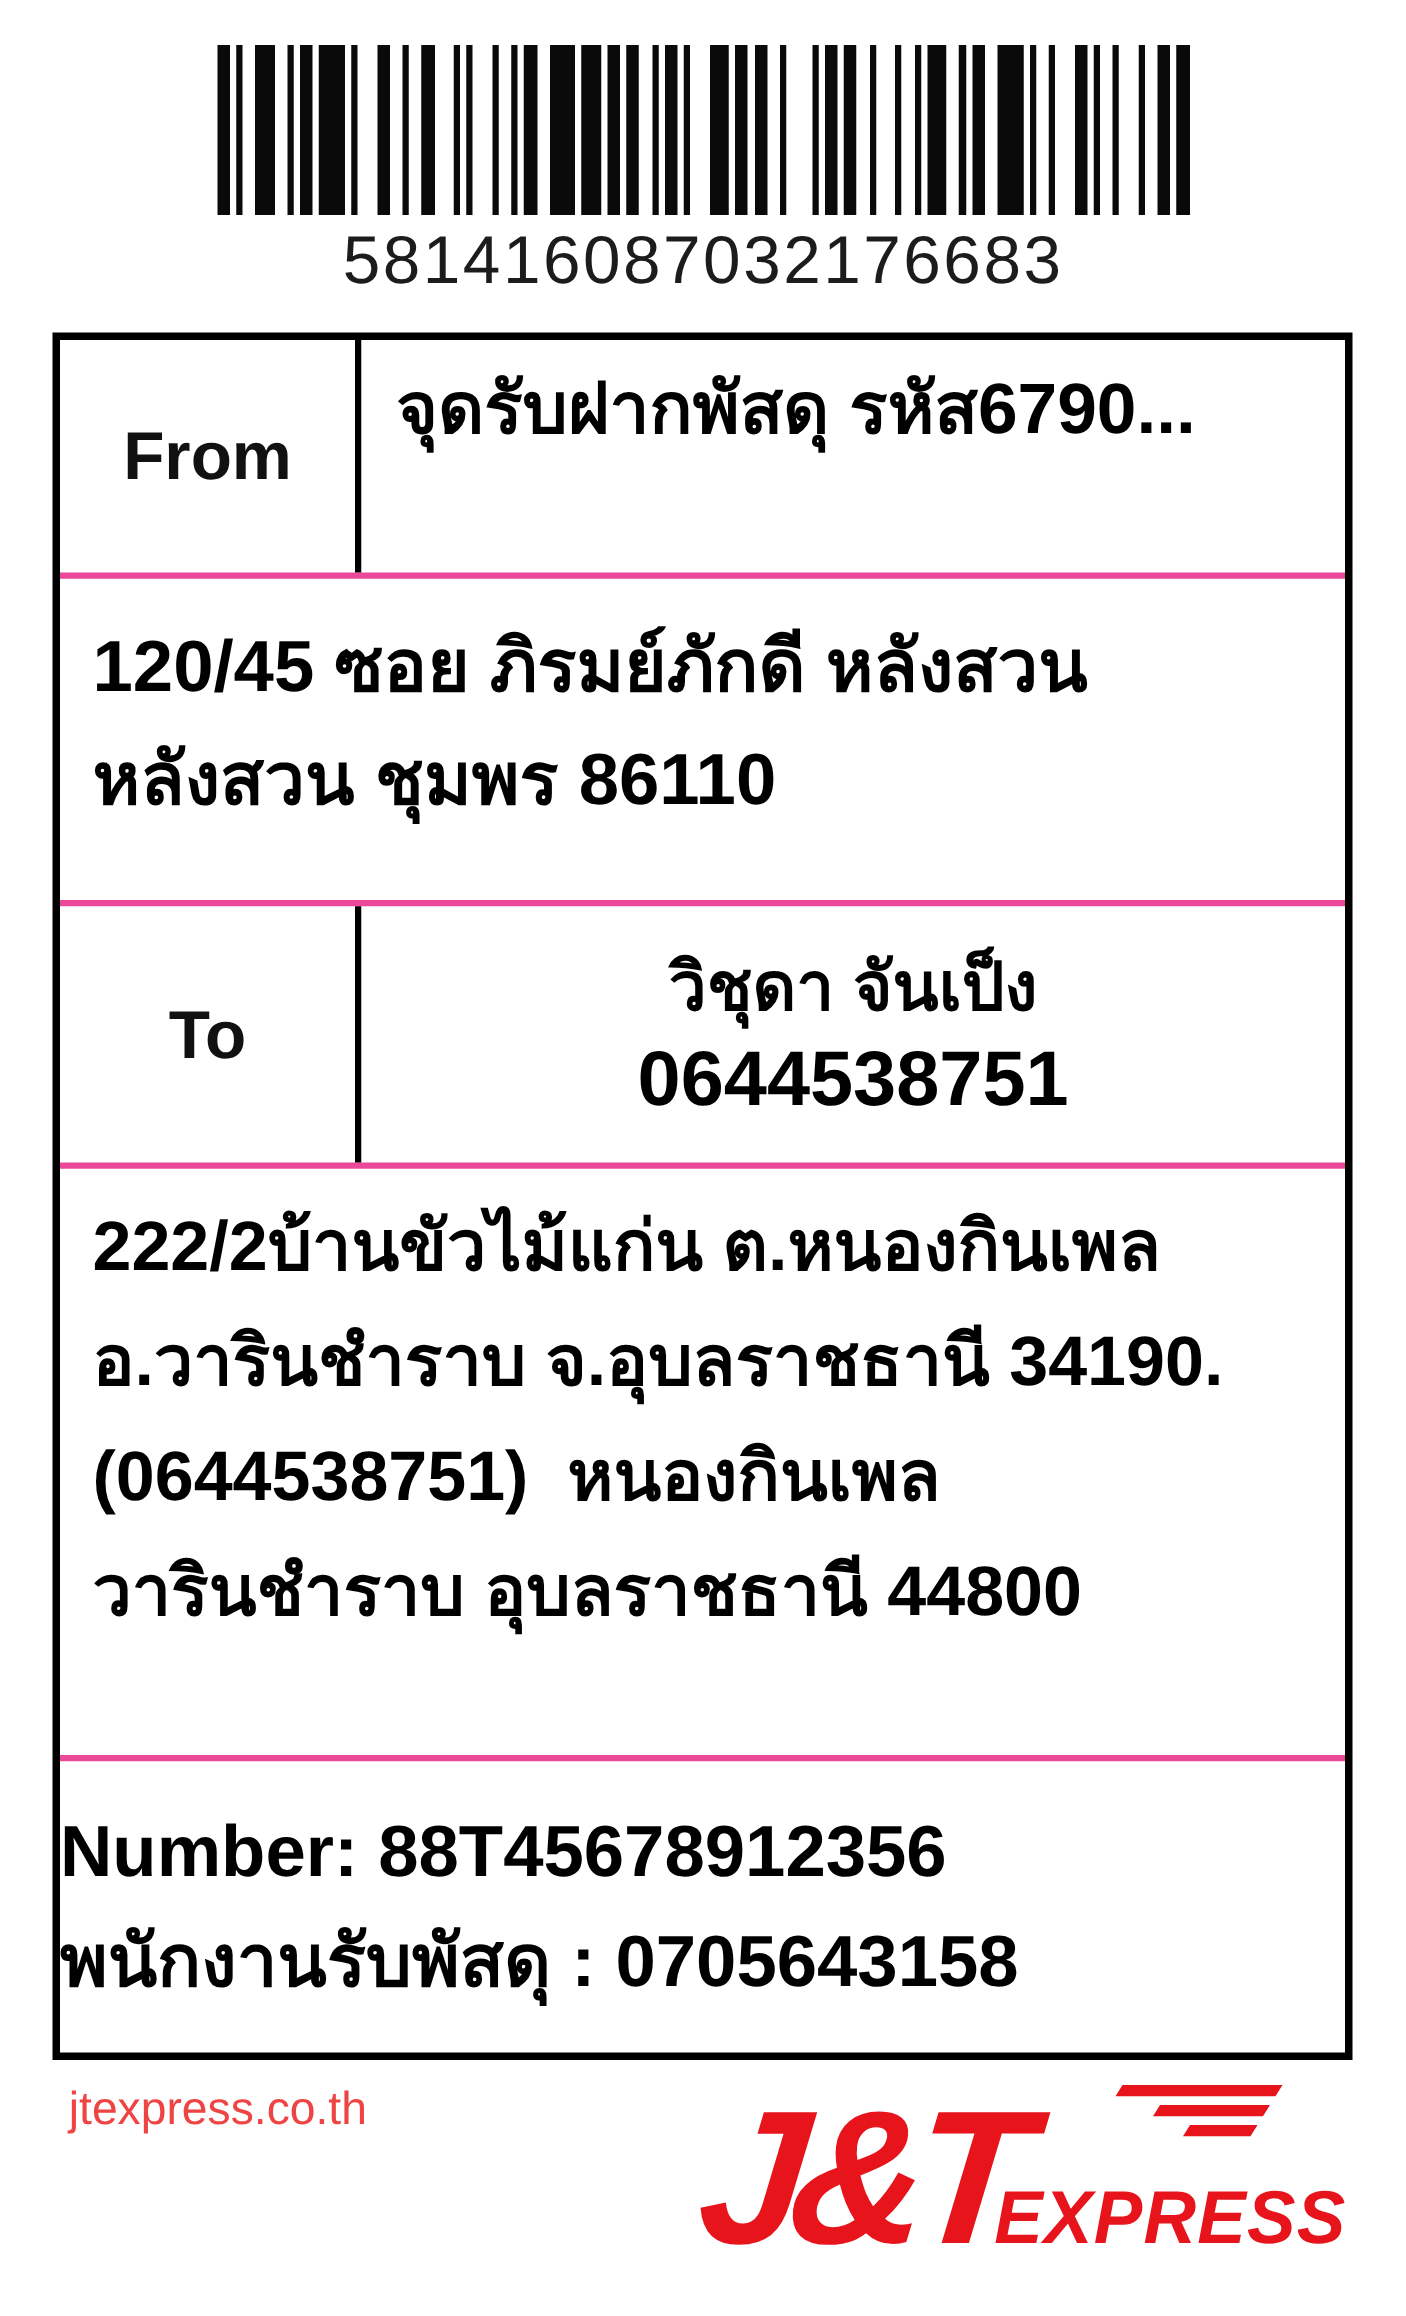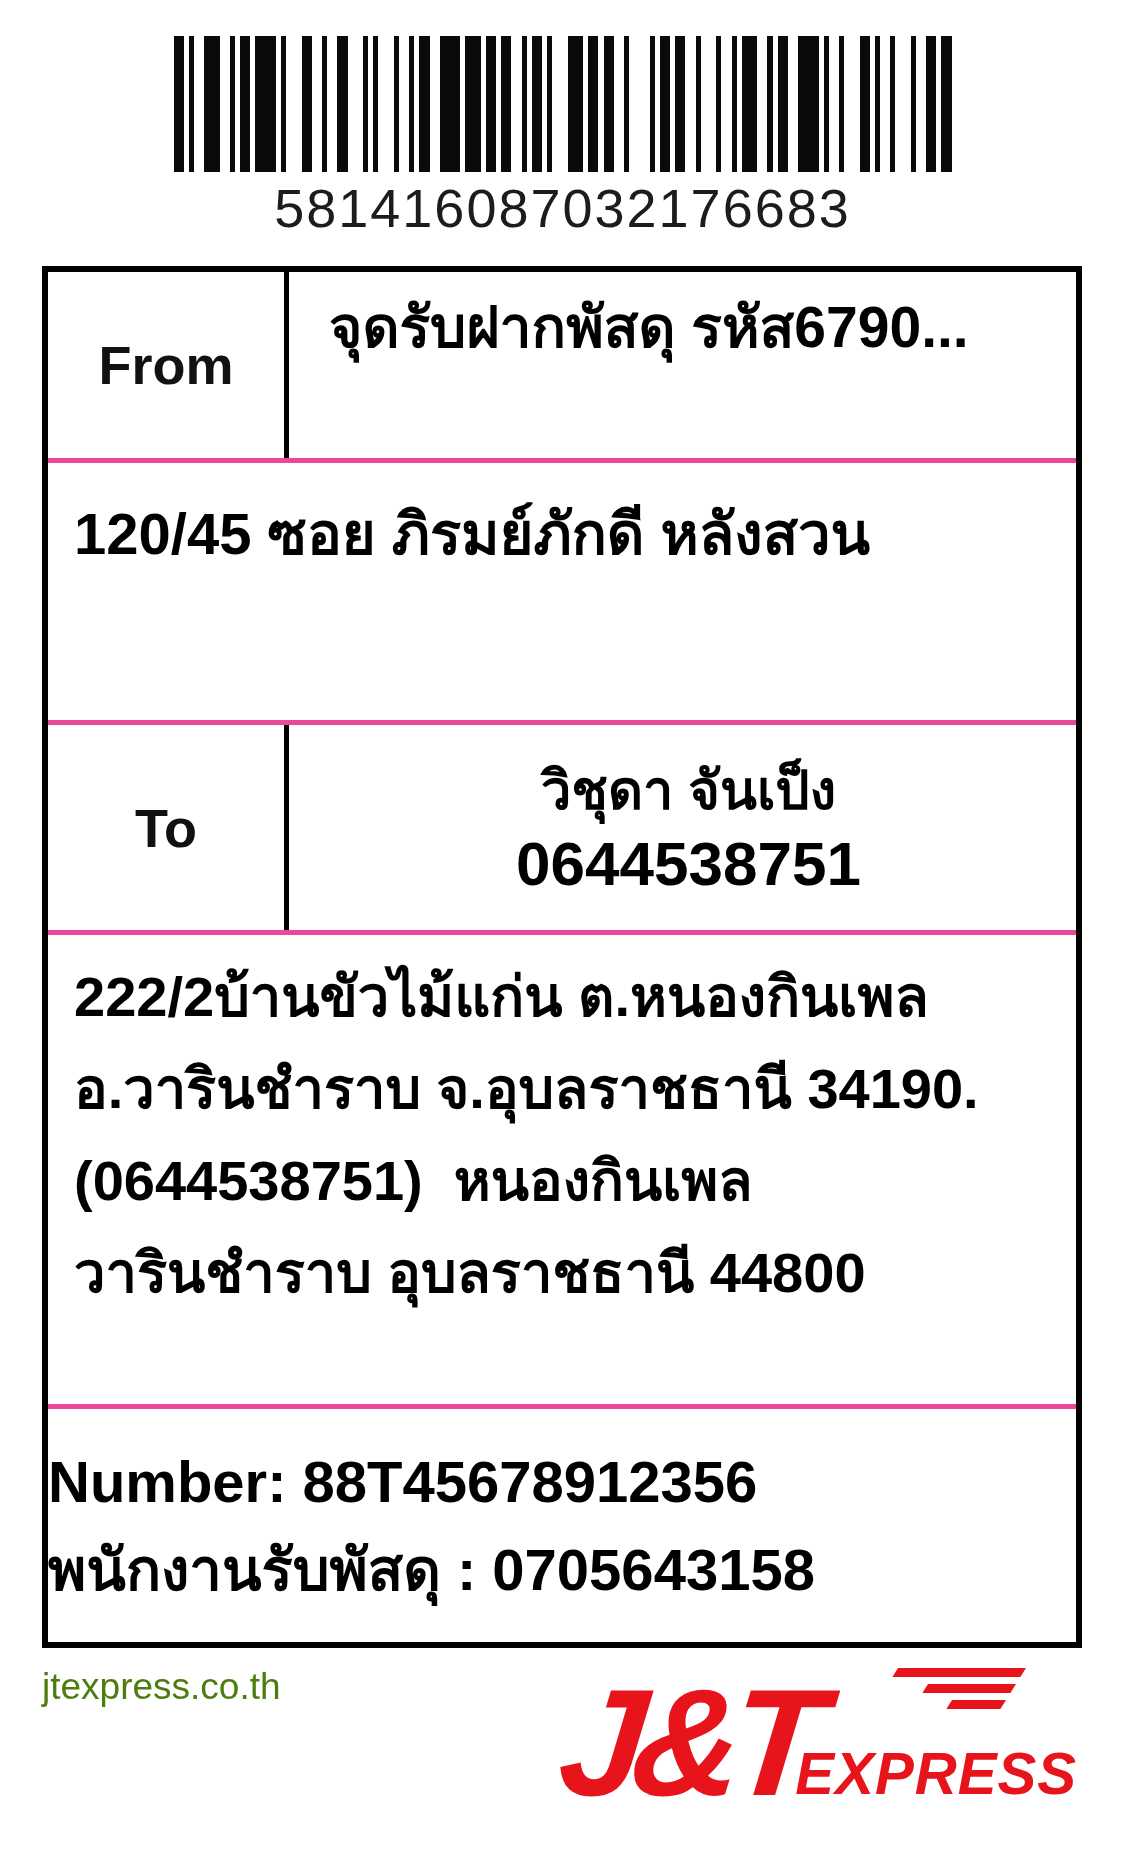--- a/index.html
+++ b/index.html
@@ -20,21 +20,21 @@
     letter-spacing:2px;color:#1c1c1c;margin-top:6px;line-height:60px;
   }
   
   .label-table{
     margin:28px 0 0 42px;width:1040px;
     border:6px solid #000;box-sizing:border-box;
     background:#fff;
   }
   .row{box-sizing:border-box;}
   .row + .row{border-top:5px solid #ec4899;}
-  .row-split{display:flex;gap:12px;}
+  .row-split{display:flex;}
   .cell-label{
     width:241px;flex:0 0 241px;border-right:5px solid #000;
     display:flex;align-items:center;justify-content:center;
     font-size:54px;font-weight:600;color:#111;box-sizing:border-box;
   }
   .cell-value{flex:1;box-sizing:border-box;}
   .row-from{height:186px;}
   .from-value{
     font-size:57px;font-weight:700;line-height:70px;
     padding:20px 10px 0 28px;white-space:nowrap;overflow:hidden;
@@ -53,21 +53,21 @@
   .row-number{
     height:238px;display:flex;flex-direction:column;justify-content:center;
     padding-right:170px;box-sizing:border-box;
   }
   .num-line{font-size:58px;font-weight:600;line-height:88px;white-space:pre-wrap;}
   
   .footer{
     display:flex;justify-content:space-between;align-items:flex-start;
     padding:0 44px 0 42px;margin-top:12px;
   }
-  .website{font-size:37px;font-weight:400;color:#4d7c0f;margin-top:6px;}
+  .website{font-size:37px;font-weight:400;color:#ef4444;margin-top:6px;margin-left:13px;}
   .logo{position:relative;width:520px;height:146px;margin-top:8px;}
   .logo-jt{
     position:absolute;left:0;bottom:2px;
     font-size:152px;line-height:140px;font-weight:800;font-style:italic;
     letter-spacing:-12px;transform:skewX(-6deg);
   }
   .speed-lines{
     position:absolute;left:300px;top:0;width:150px;
     display:flex;flex-direction:column;align-items:flex-end;
     transform:skewX(-32deg);
@@ -178,20 +178,21 @@
 
 <div class="label-table">
 
   <div class="row row-split row-from">
     <div class="cell-label">From</div>
     <div class="cell-value from-value">จุดรับฝากพัสดุ รหัส6790...</div>
   </div>
 
   <div class="row row-sender">
     <div class="sender-line">120/45 ซอย ภิรมย์ภักดี หลังสวน</div>
+    <div class="sender-line">หลังสวน ชุมพร 86110</div>
   </div>
 
   <div class="row row-split row-to">
     <div class="cell-label">To</div>
     <div class="cell-value to-value">
       <div class="to-name">วิชุดา จันเป็ง</div>
       <div class="to-phone">0644538751</div>
     </div>
   </div>
 

